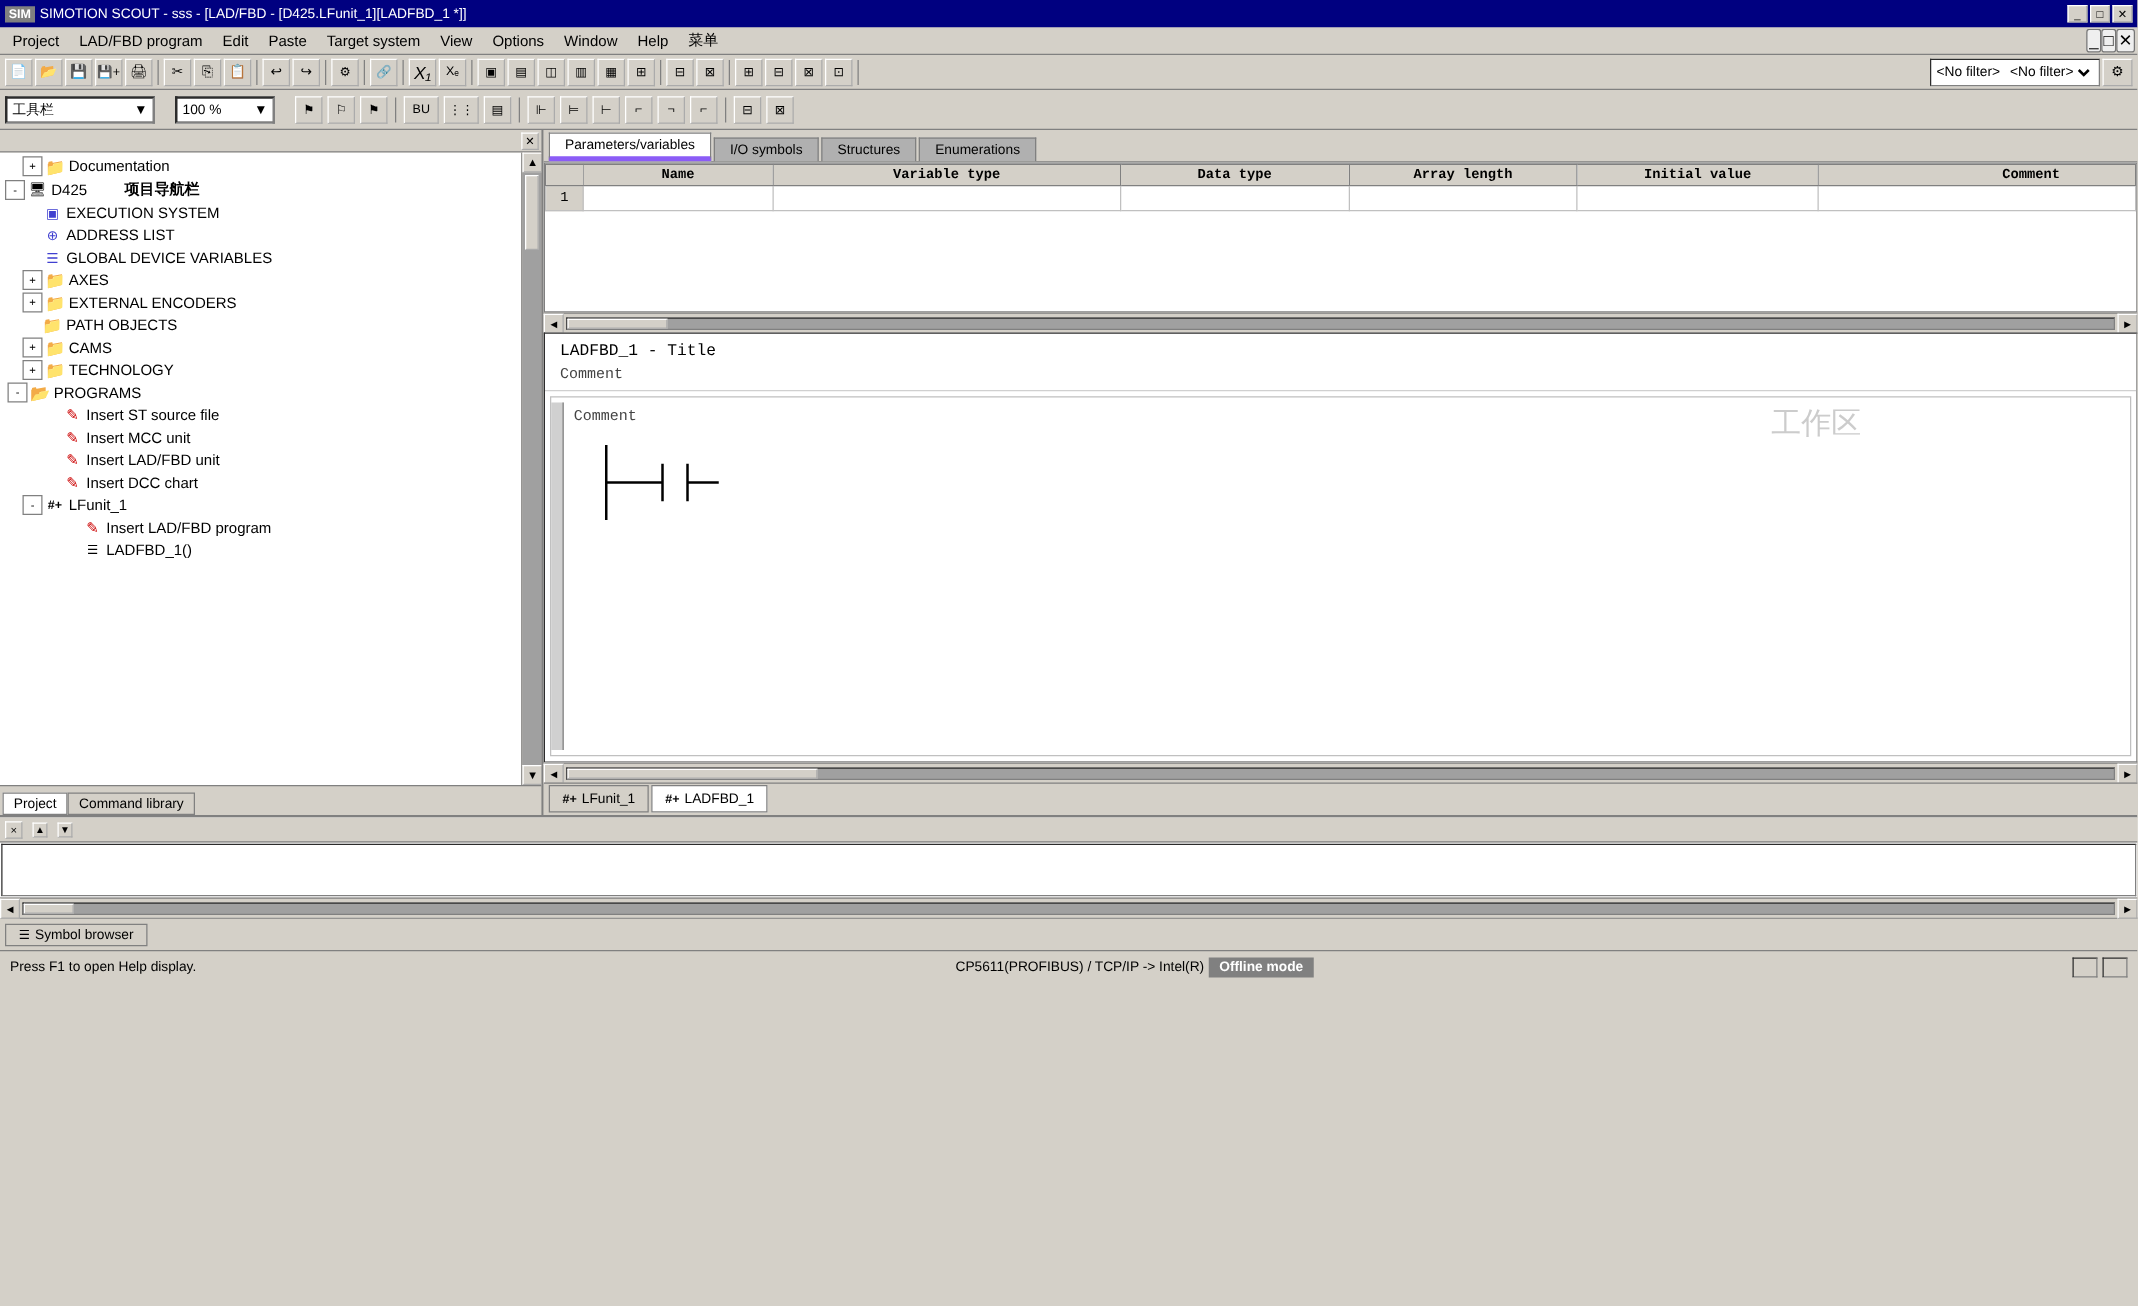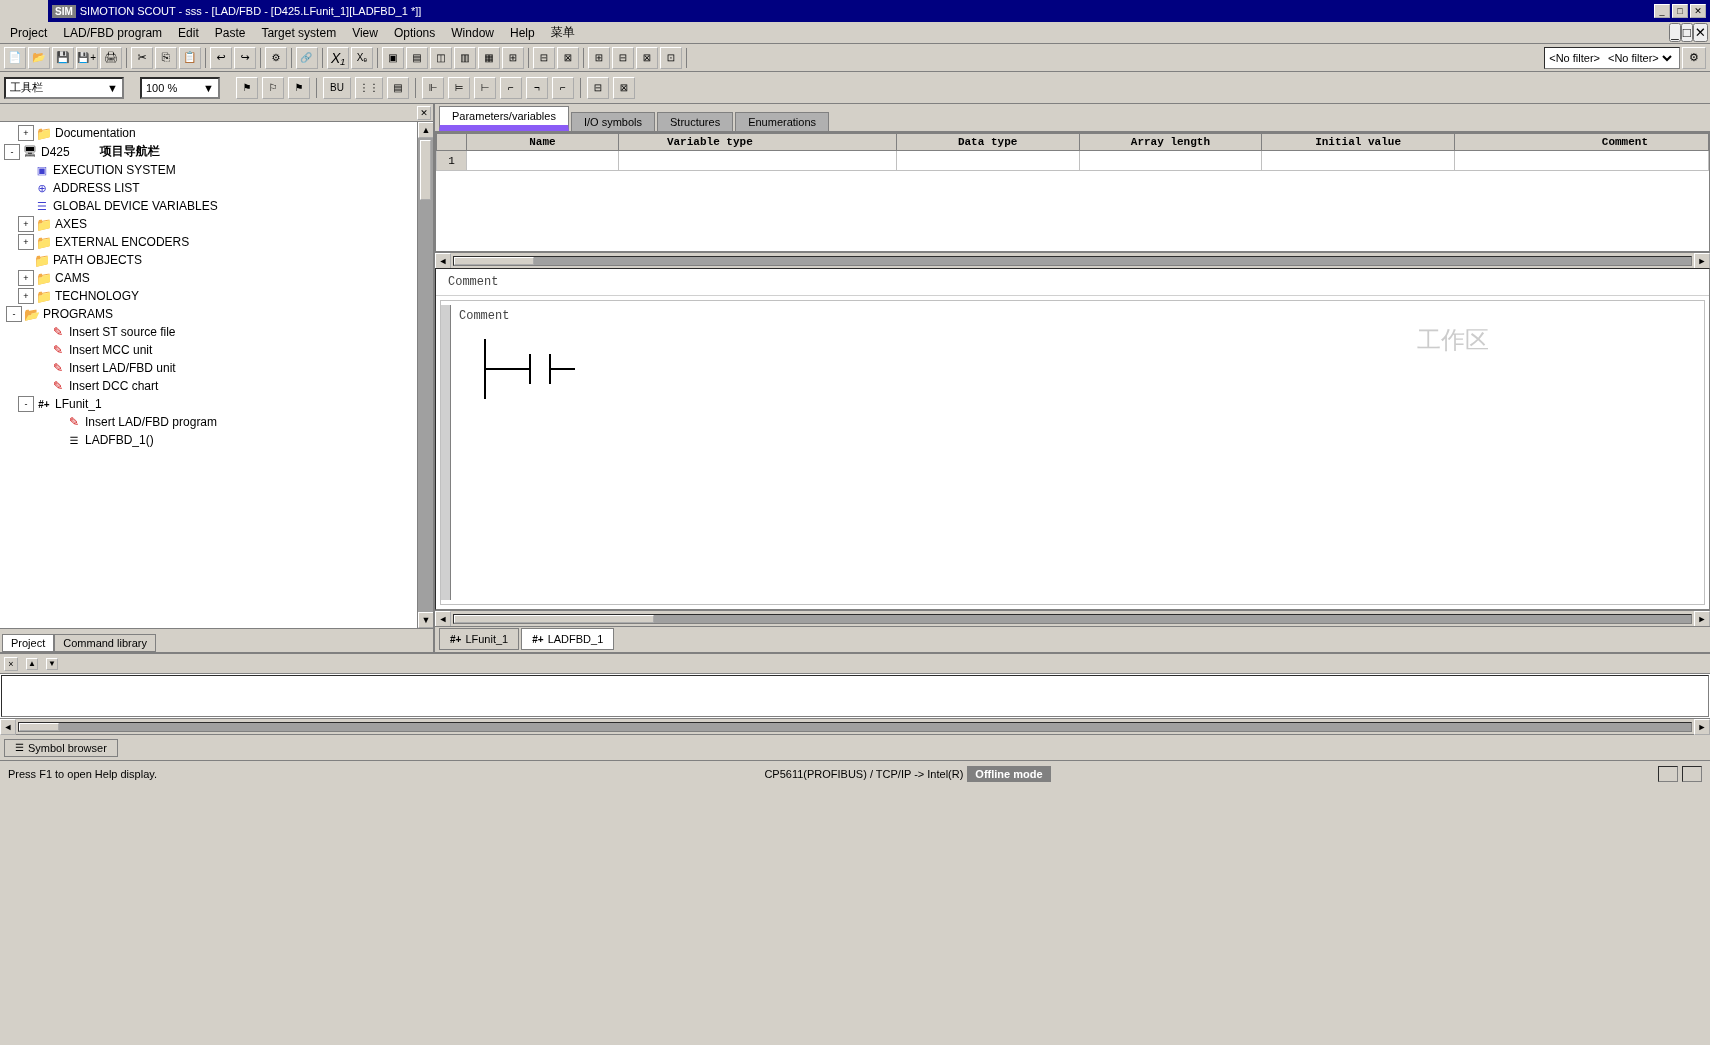--- a/index.html
+++ b/index.html
@@ -1,19 +1,19 @@
 <!DOCTYPE html>
 <html><head>
   <meta charset="utf-8">
   <style>
     * { margin: 0; padding: 0; box-sizing: border-box; }
     body { font-family: 'Segoe UI', Tahoma, Geneva, Verdana, sans-serif; font-size: 12px; background: #d4d0c8; width: 1710px; height: 1045px; overflow: hidden; }
     
     
-    #title-bar { background: #000080; color: white; height: 22px; display: flex; align-items: center; justify-content: space-between; padding: 0 4px; font-size: 11px; margin-left: 48px; }
+    #title-bar { background: #000080; color: white; height: 22px; display: flex; align-items: center; justify-content: space-between; padding: 0 4px; font-size: 11px; }
     #title-bar .title-left { display: flex; align-items: center; gap: 4px; }
     #title-bar .title-controls { display: flex; gap: 2px; }
     #title-bar .title-btn { background: #d4d0c8; color: black; border: 1px outset #fff; width: 16px; height: 14px; font-size: 9px; display: flex; align-items: center; justify-content: center; cursor: pointer; }
 
     
     #menu-bar { background: #d4d0c8; border-bottom: 1px solid #808080; height: 22px; display: flex; align-items: center; padding: 0 2px; }
     #menu-bar .menu-item { padding: 2px 8px; font-size: 12px; cursor: pointer; }
 
     
     #toolbar-row1 { background: #d4d0c8; border-bottom: 1px solid #808080; height: 28px; display: flex; align-items: center; padding: 2px 4px; gap: 2px; flex-wrap: wrap; }
@@ -38,21 +38,21 @@
     .indent-2 { padding-left: 32px; }
     .scroll-btn { width: 16px; height: 16px; background: #d4d0c8; border: 1px outset #fff; display: flex; align-items: center; justify-content: center; cursor: pointer; font-size: 9px; }
     .scroll-thumb { background: #d4d0c8; border: 1px outset #fff; height: 40px; margin: 2px; }
 
     
     #right-panel { flex: 1; display: flex; flex-direction: column; background: #d4d0c8; }
 
     
     #param-tabs { background: #d4d0c8; border-bottom: 1px solid #808080; display: flex; align-items: flex-end; padding-top: 2px; padding-left: 4px; }
     .tab { padding: 3px 12px; border: 1px solid #808080; border-bottom: none; background: #d4d0c8; cursor: pointer; font-size: 11px; margin-right: 2px; }
-    .tab.active { background: white; border-bottom: 6px solid #8b5cf6; z-index: 1; }
+    .tab.active { background: white; border-bottom: 4px solid #8b5cf6; z-index: 1; }
     .tab:not(.active) { background: #b0b0b0; }
 
     
     #var-table-container { background: white; border: 1px inset #808080; height: 140px; overflow: hidden; }
     #var-table { width: 100%; border-collapse: collapse; font-size: 11px; }
     #var-table th { background: #d4d0c8; border: 1px solid #808080; padding: 2px 6px; text-align: left; font-weight: bold; position: sticky; top: 0; }
     #var-table td { border: 1px solid #c0c0c0; padding: 2px 6px; height: 20px; }
     #var-table td:first-child { width: 30px; text-align: center; background: #d4d0c8; }
 
     
@@ -334,21 +334,21 @@
       <div class="tab">Structures</div>
       <div class="tab">Enumerations</div>
     </div>
 
     <div id="var-table-container" style="background:white; border-bottom:none; height:120px; overflow:hidden; border:1px solid #808080;">
       <table id="var-table" style="width:100%; border-collapse:collapse; font-size:11px; font-family:'Courier New',monospace;">
         <thead>
           <tr>
             <th style="background:#d4d0c8; border:1px solid #808080; padding:2px 6px; width:30px;"></th>
             <th style="background:#d4d0c8; border:1px solid #808080; padding:2px 30px; text-align:center;">Name</th>
-            <th style="background:#d4d0c8; border:1px solid #808080; padding:2px 48px; ">Variable type</th>
+            <th style="background:#d4d0c8; border:1px solid #808080; padding:2px 48px; text-align:center;">Variable type</th>
             <th style="background:#d4d0c8; border:1px solid #808080; padding:2px 30px; text-align:center;">Data type</th>
             <th style="background:#d4d0c8; border:1px solid #808080; padding:2px 20px; text-align:center;">Array length</th>
             <th style="background:#d4d0c8; border:1px solid #808080; padding:2px 20px; text-align:center;">Initial value</th>
             <th style="background:#d4d0c8; border:1px solid #808080; padding:2px 60px; text-align:right;">Comment</th>
           </tr>
         </thead>
         <tbody>
           <tr>
             <td style="background:#d4d0c8; border:1px solid #c0c0c0; text-align:center; padding:2px; width:30px;">1</td>
             <td style="border:1px solid #c0c0c0; padding:2px 6px; min-width:100px;"></td>
@@ -368,20 +368,21 @@
         <div style="background:#d4d0c8; border:1px outset #fff; width:80px; height:100%;"></div>
       </div>
       <button class="h-scroll-btn">►</button>
     </div>
 
     <div id="work-area" style="background:white; flex:1; border:1px inset #808080; overflow:hidden; position:relative; font-family:'Courier New',monospace; font-size:12px; display:flex; flex-direction:column;">
 
       <div class="work-area-overlay-label" style="position:absolute; right:220px; top:55px; font-size:24px; color:#ccc; pointer-events:none; z-index:0;text-align:right;">工作区</div>
 
       <div style="padding:6px 12px; border-bottom:1px solid #d0d0d0; position:relative; z-index:1;">
+        <div style="font-family:'Courier New',monospace; font-size:13px; margin-bottom:4px;">LADFBD_1 - Title</div>
         <div style="font-family:'Courier New',monospace; font-size:12px; color:#444;">Comment</div>
       </div>
 
       <div style="padding:4px 0; border:1px solid #c0c0c0; margin:4px; position:relative; z-index:1; flex:1;">
 
         <div style="display:flex; height:100%;">
           <div style="width:10px; background:#d0d0d0; border-right:1px solid #808080; writing-mode:vertical-lr; font-size:10px; display:flex; align-items:center; justify-content:center;"></div>
           <div style="flex:1; padding:4px 8px;">
             <div style="font-family:'Courier New',monospace; font-size:12px; color:#444; margin-bottom:8px;">Comment</div>
 

